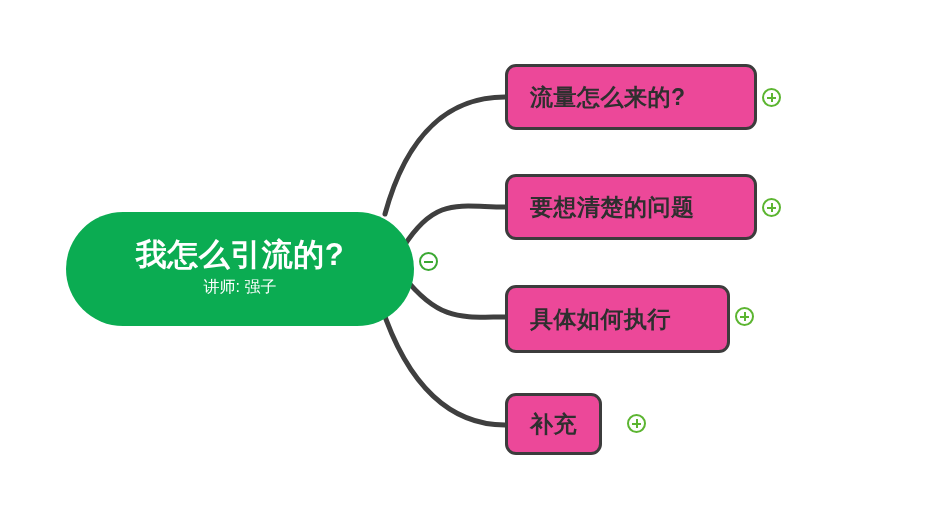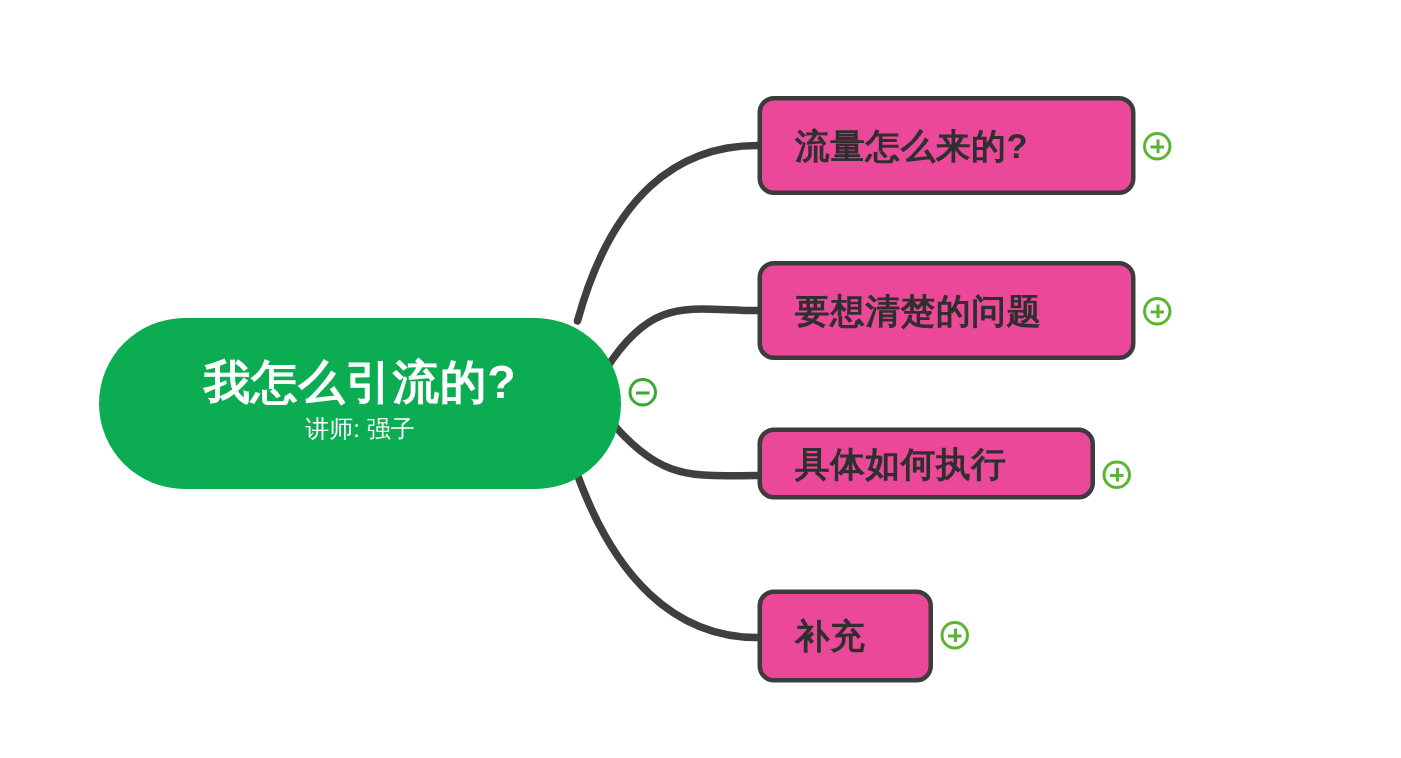--- a/index.html
+++ b/index.html
@@ -146,23 +146,23 @@
   <div class="child-node" style="left:505px; top:64px; width:252px; height:66px;">
     <span class="child-label">流量怎么来的?</span>
   </div>
   <div class="toggle plus" style="left:762px; top:88px;"></div>
 
   <div class="child-node" style="left:505px; top:174px; width:252px; height:66px;">
     <span class="child-label">要想清楚的问题</span>
   </div>
   <div class="toggle plus" style="left:762px; top:198px;"></div>
 
-  <div class="child-node" style="left:505px; top:285px; width:225px; height:48px;">
+  <div class="child-node" style="left:505px; top:285px; width:225px; height:68px;">
     <span class="child-label">具体如何执行</span>
   </div>
   <div class="toggle plus" style="left:735px; top:307px;"></div>
 
-  <div class="child-node" style="left:505px; top:393px; width:117px; height:62px;">
+  <div class="child-node" style="left:505px; top:393px; width:97px; height:62px;">
     <span class="child-label">补充</span>
   </div>
   <div class="toggle plus" style="left:627px; top:414px;"></div>
 
 </div>
 
 </body></html>

